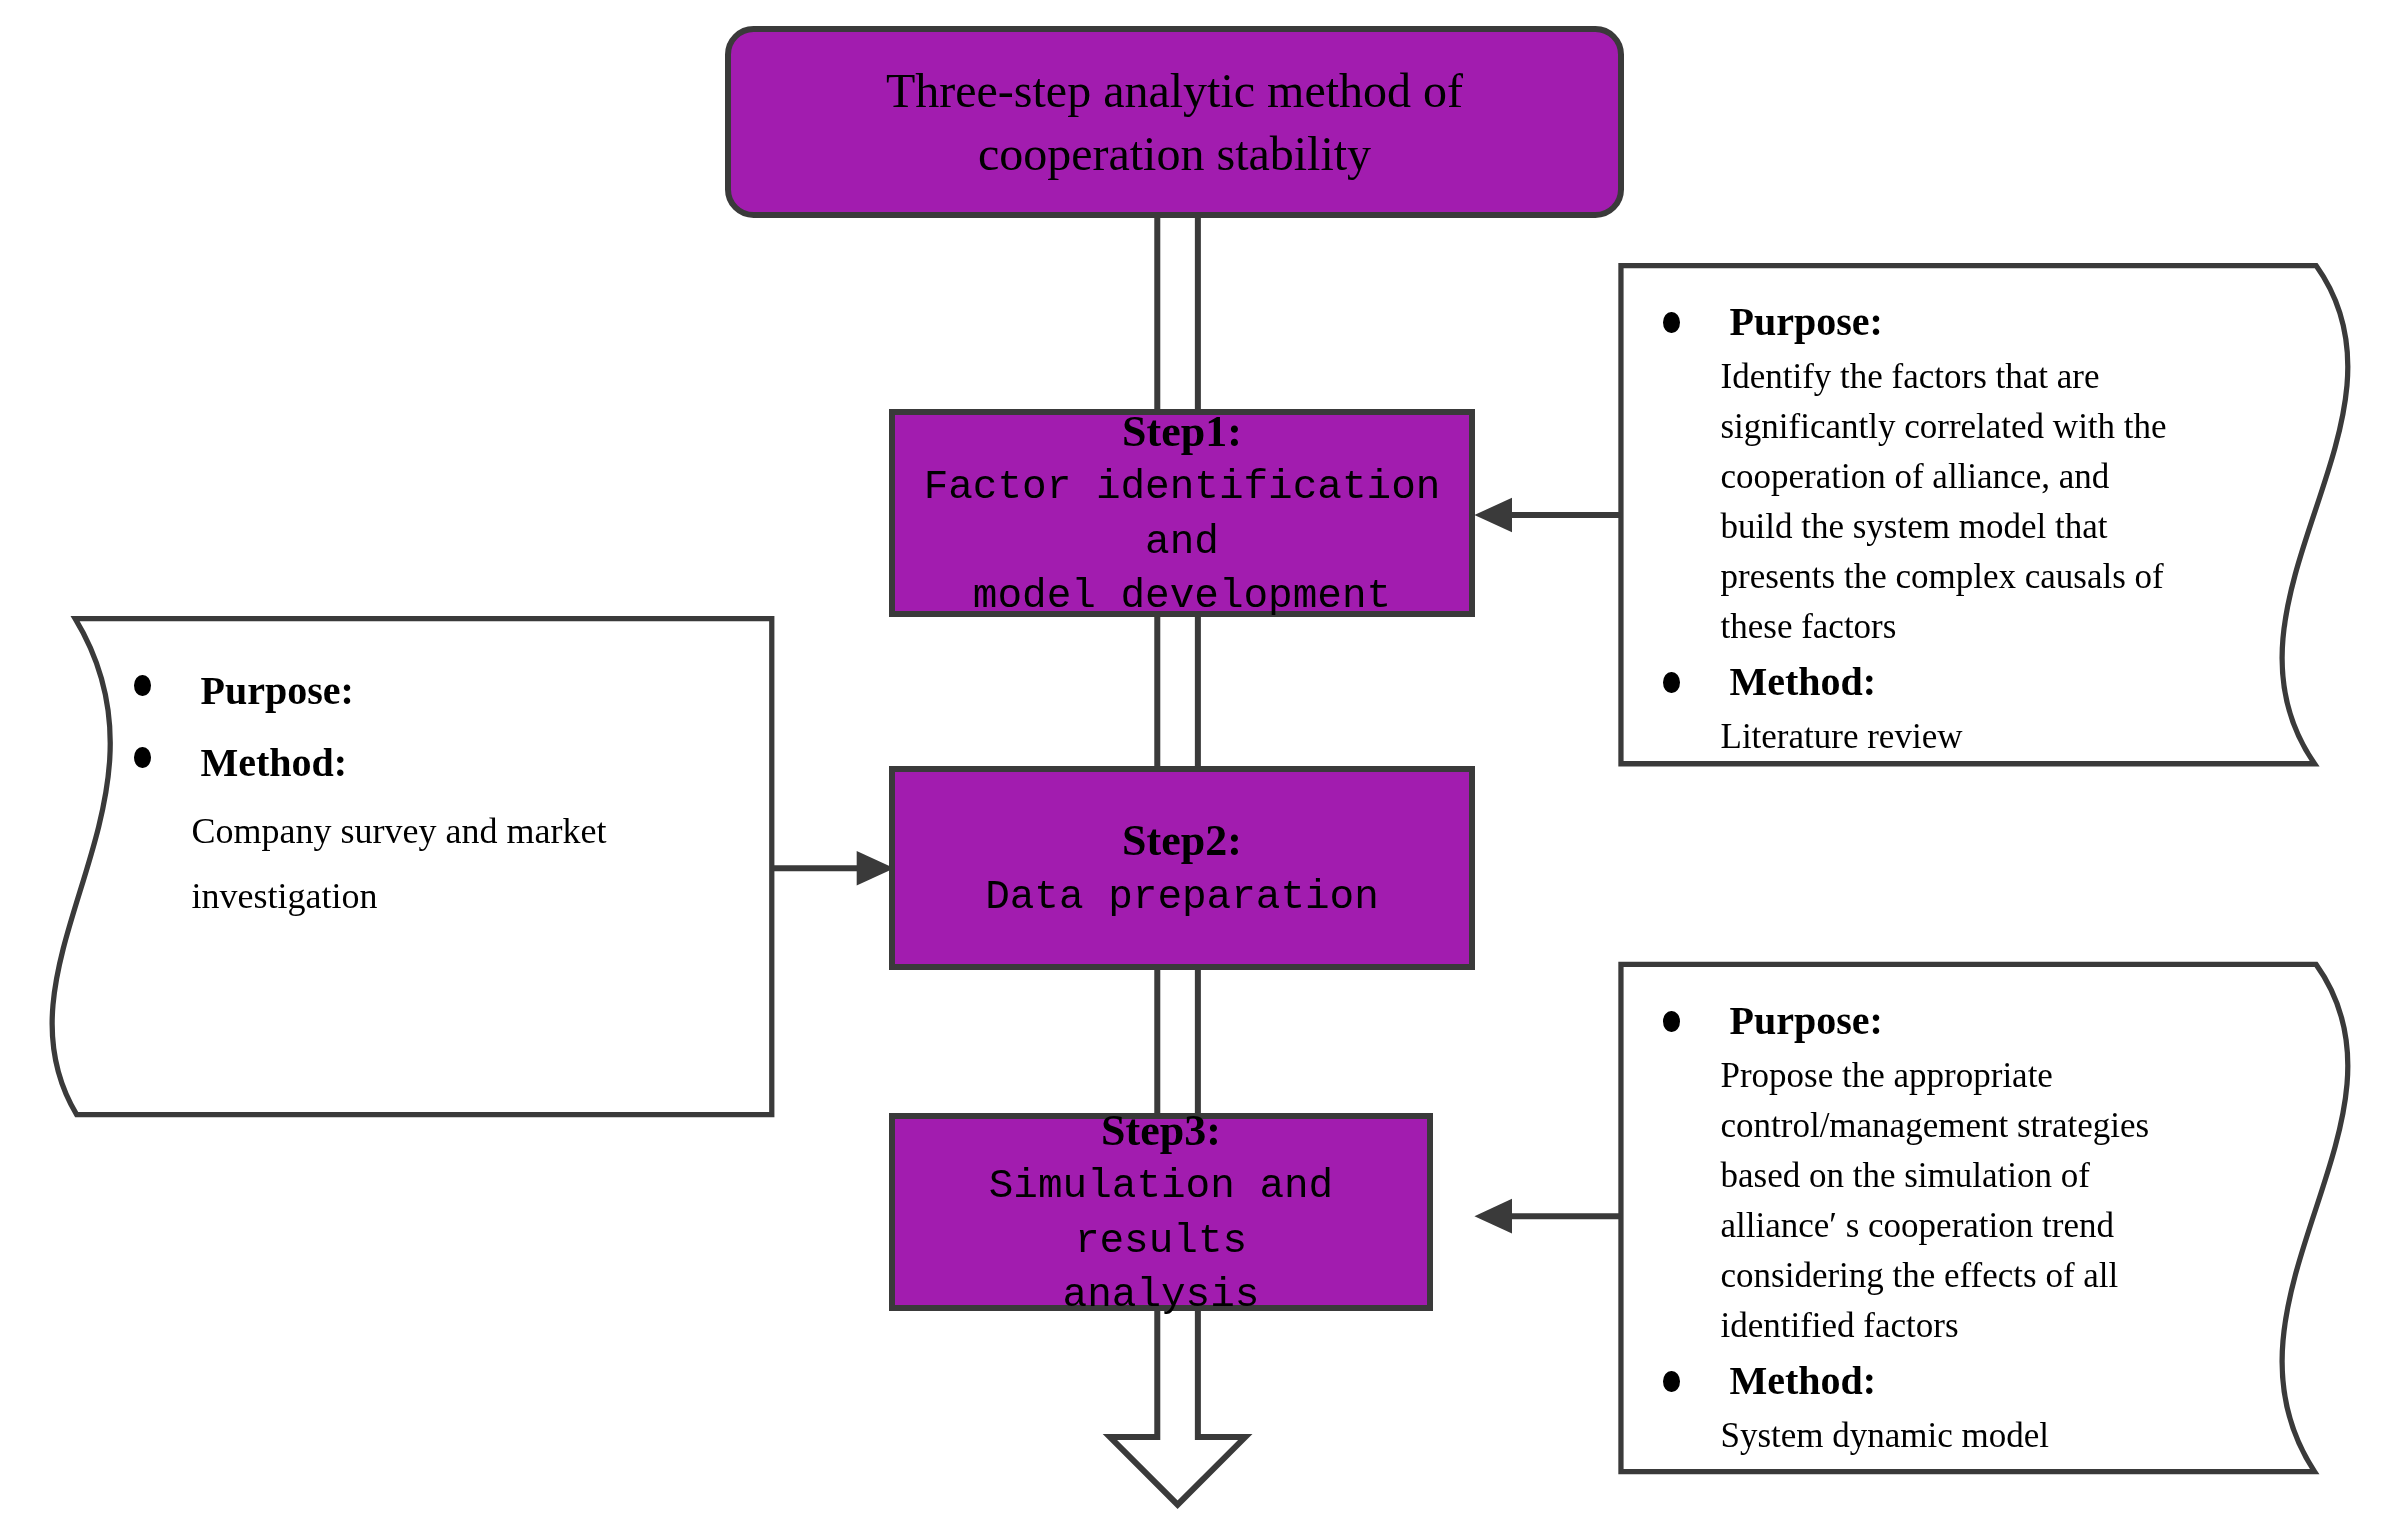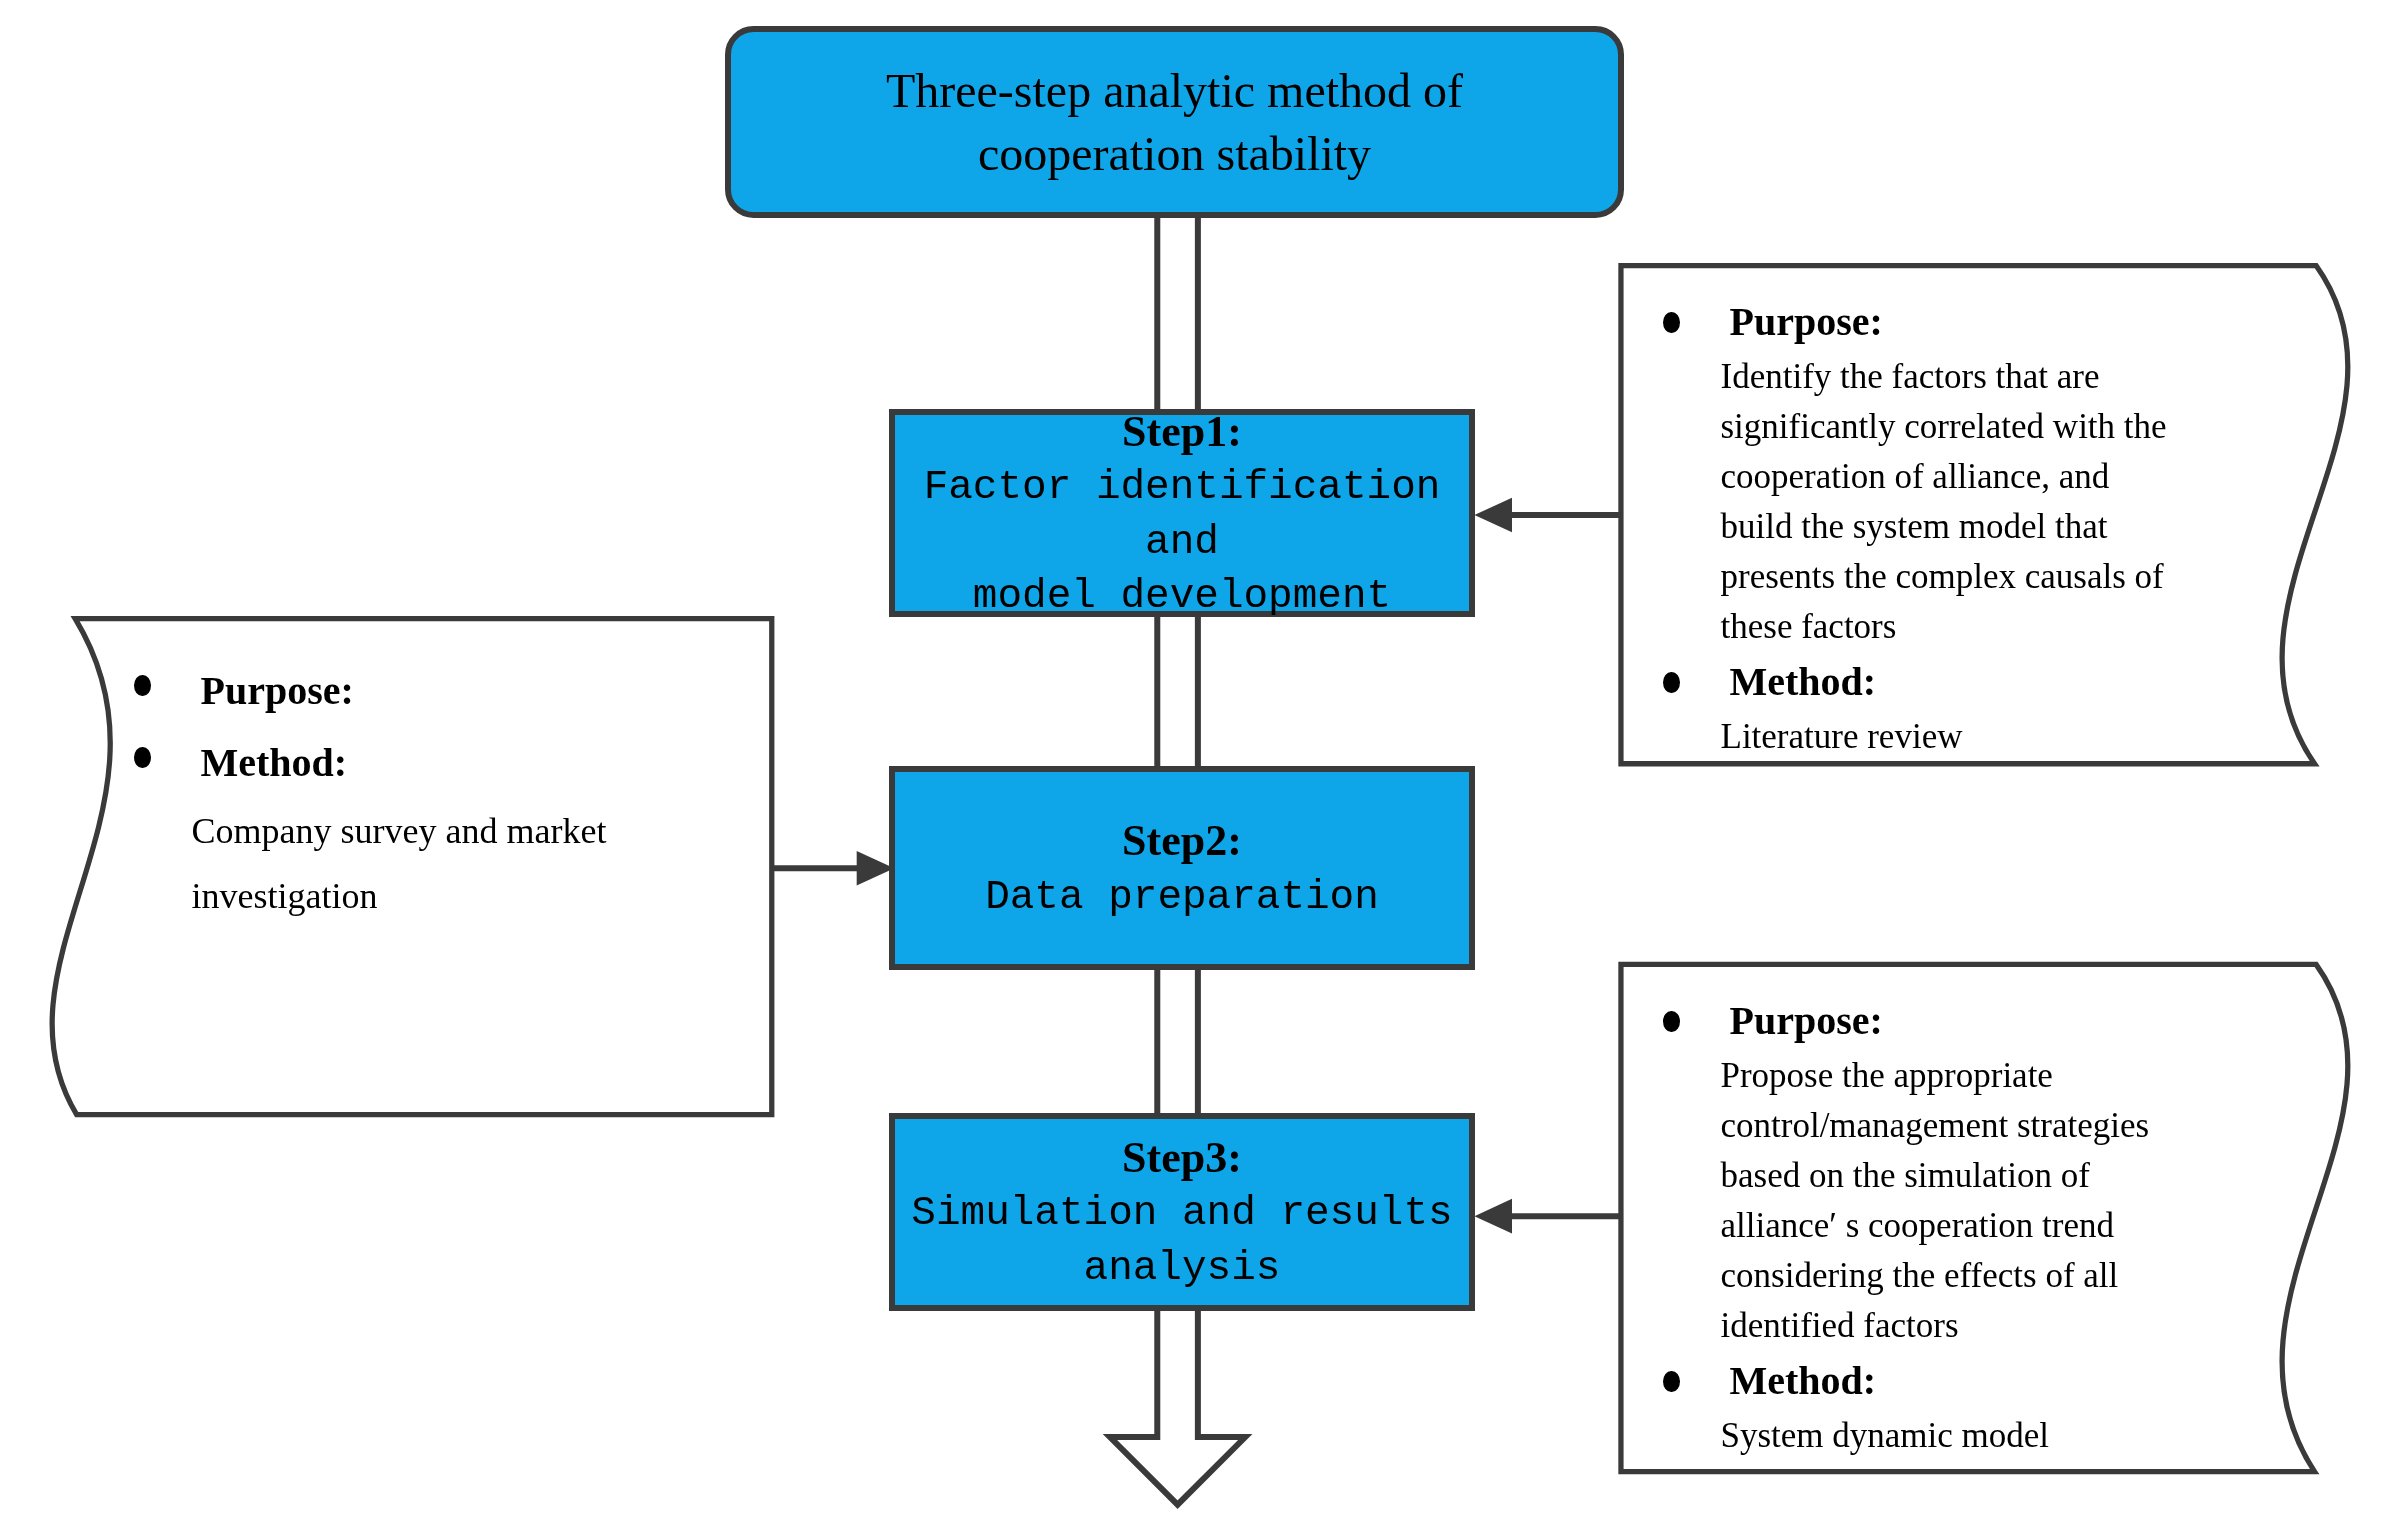--- a/index.html
+++ b/index.html
@@ -2,31 +2,31 @@
 <html style="font-size:12px"><head>
 <meta charset="utf-8">
 <style>
   html,body{margin:0;padding:0;background:#ffffff;}
   body{
     width:2401px;height:1532px;position:relative;overflow:hidden;
     font-family:"Liberation Serif", serif;color:#000;
   }
   #connector-layer{position:absolute;left:0;top:0;z-index:0;}
   .box{
-    position:absolute;background:#0ea5e9;border:6px solid #3a3a3a;
+    position:absolute;background:#a21caf;border:6px solid #3a3a3a;
     box-sizing:border-box;display:flex;flex-direction:column;
     align-items:center;justify-content:center;text-align:center;z-index:2;
   }
   #title-box{
     left:725px;top:26px;width:899px;height:192px;border-radius:28.6px;
   }
   .title-text{font-size:48px;line-height:1.32;white-space:pre-line;}
   #step1-box{left:889px;top:409px;width:586px;height:208px;}
   #step2-box{left:889px;top:766px;width:586px;height:204px;}
-  #step3-box{left:889px;top:1113px;width:586px;height:198px;}
+  #step3-box{left:889px;top:1113px;width:544px;height:198px;}
   .step-heading{font-weight:bold;font-size:44px;line-height:1.3;}
   .step-body{font-size:41px;line-height:1.32;white-space:pre-line;font-family:Liberation Mono, monospace;}
   .note{position:absolute;z-index:3;display:flex;flex-direction:column;}
   #note-step1{left:1663px;top:292px;width:680px;}
   #note-step2{left:134px;top:655px;width:635px;}
   #note-step3{left:1663px;top:991px;width:680px;}
   .note-item{display:flex;align-items:flex-start;}
   .bullet{
     flex:0 0 auto;width:16.5px;height:21px;background:#000;
     border-radius:50%;margin-right:41px;margin-top:19.5px;

